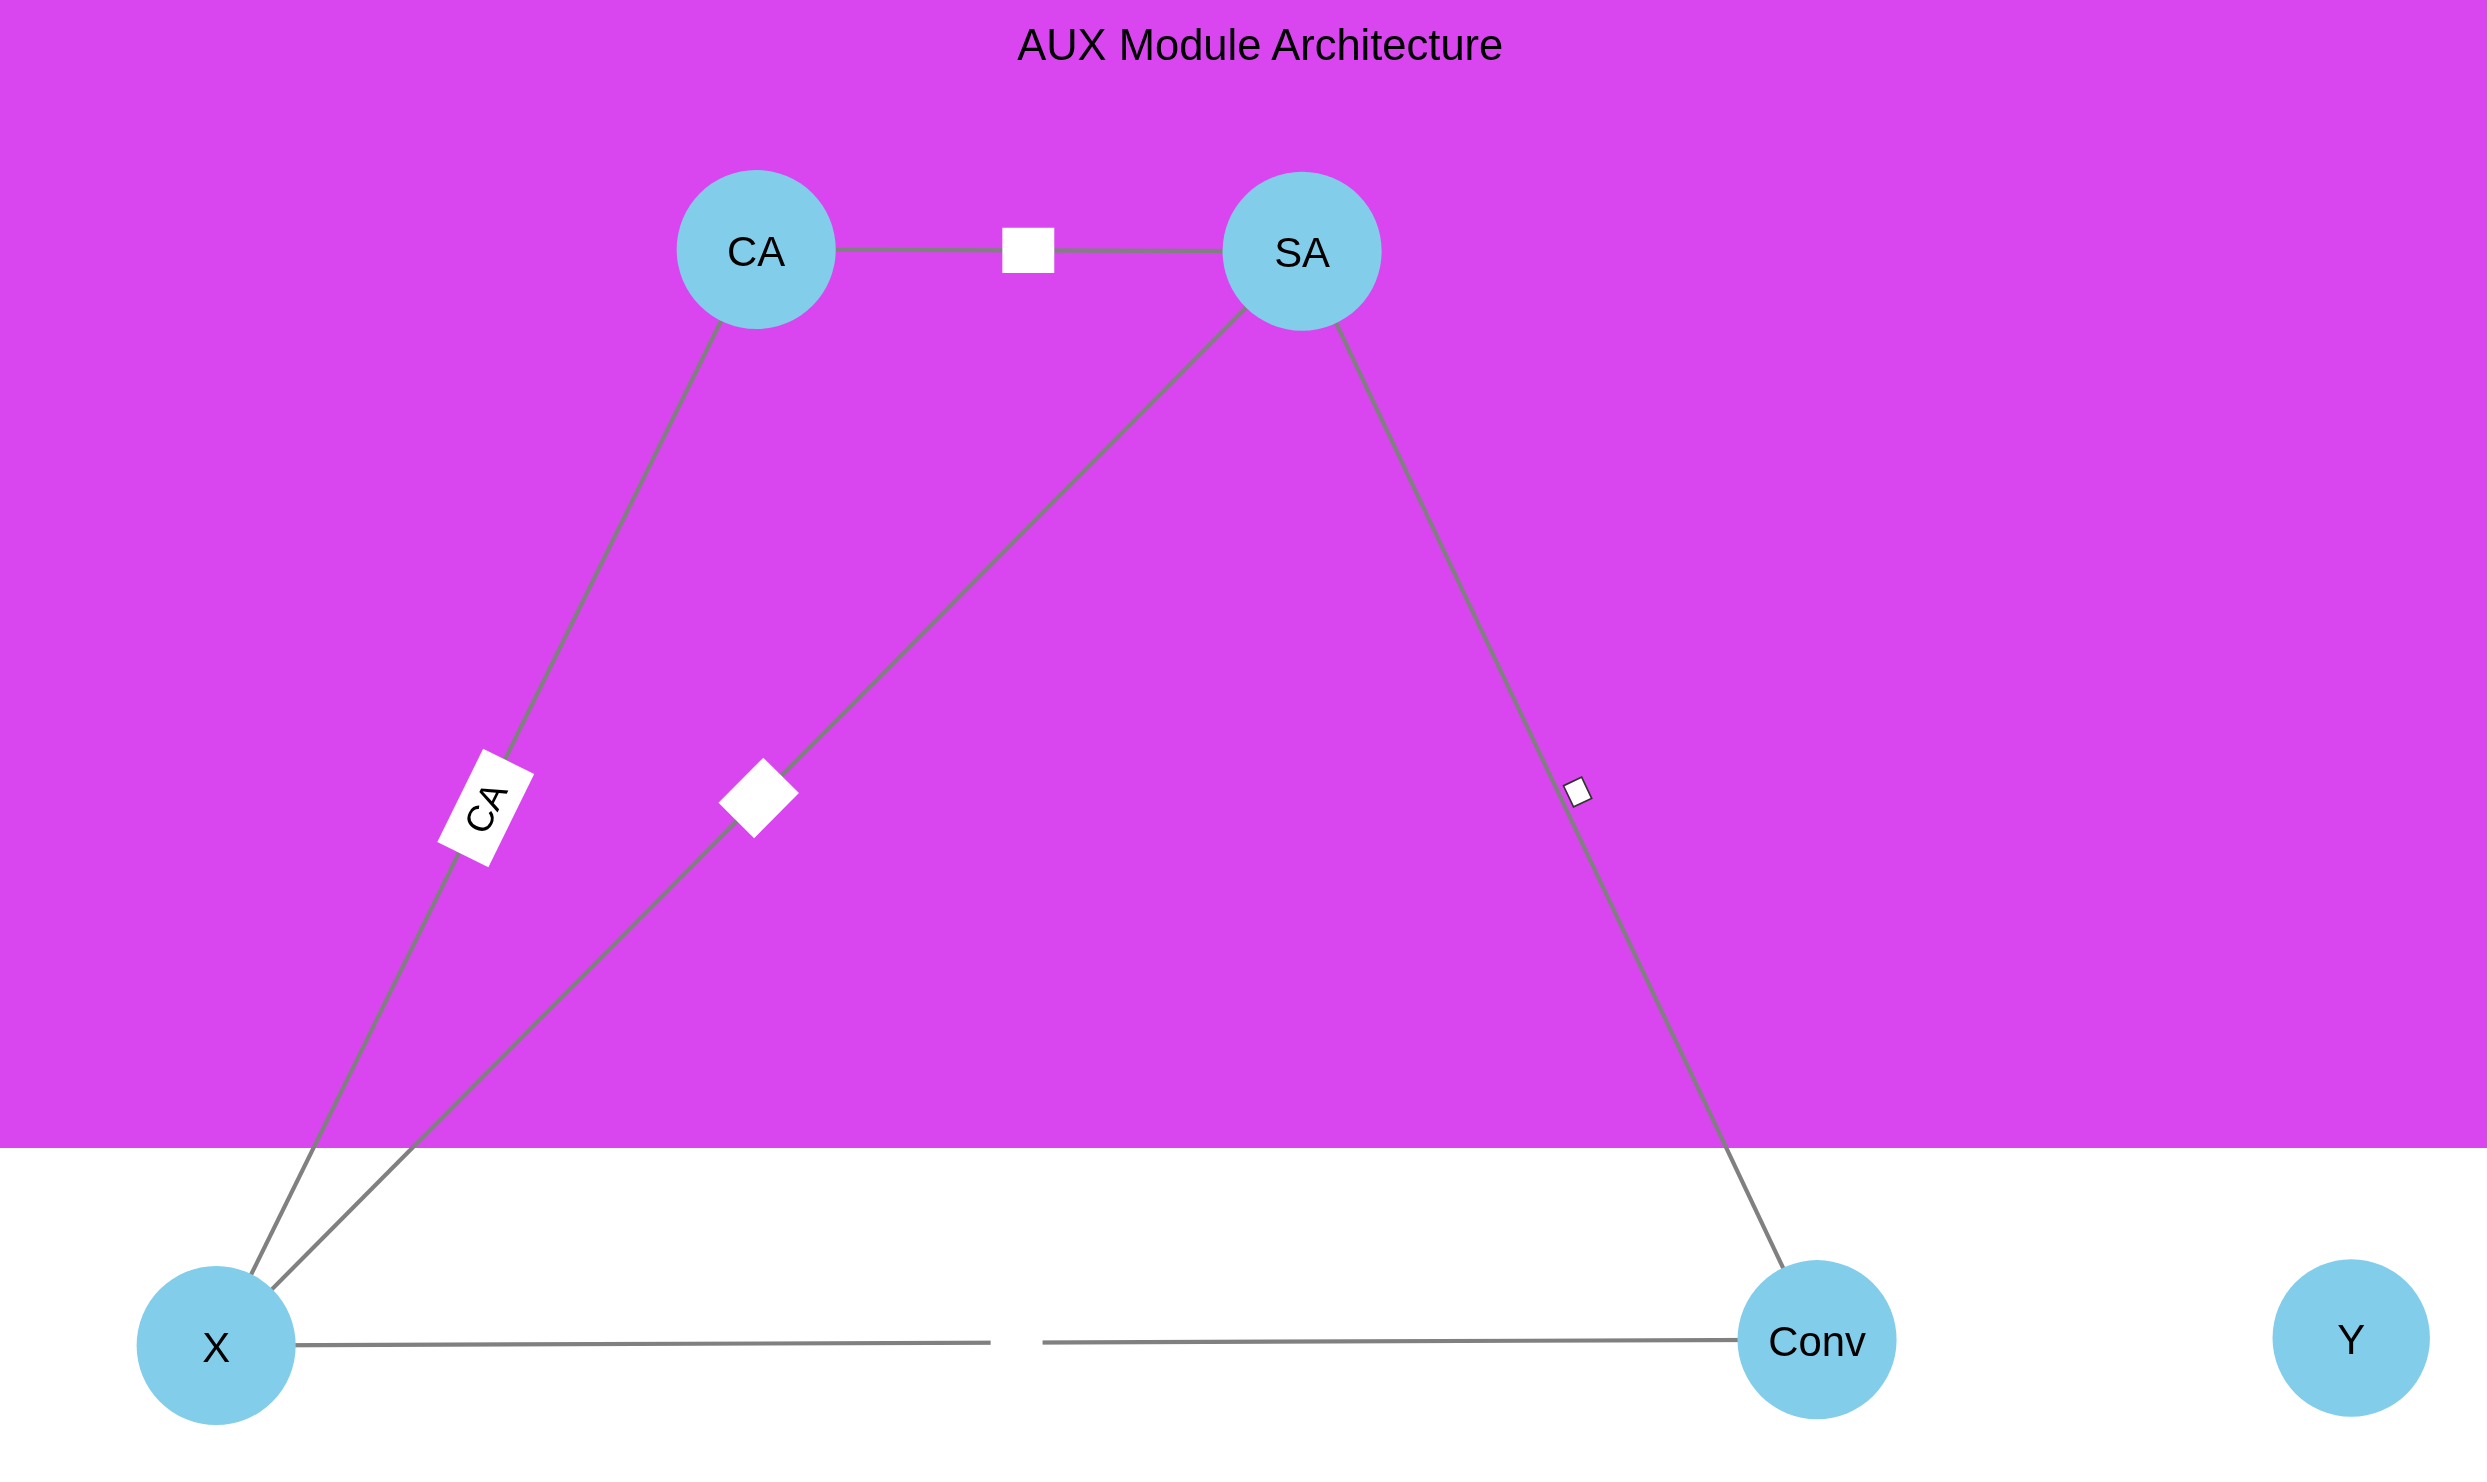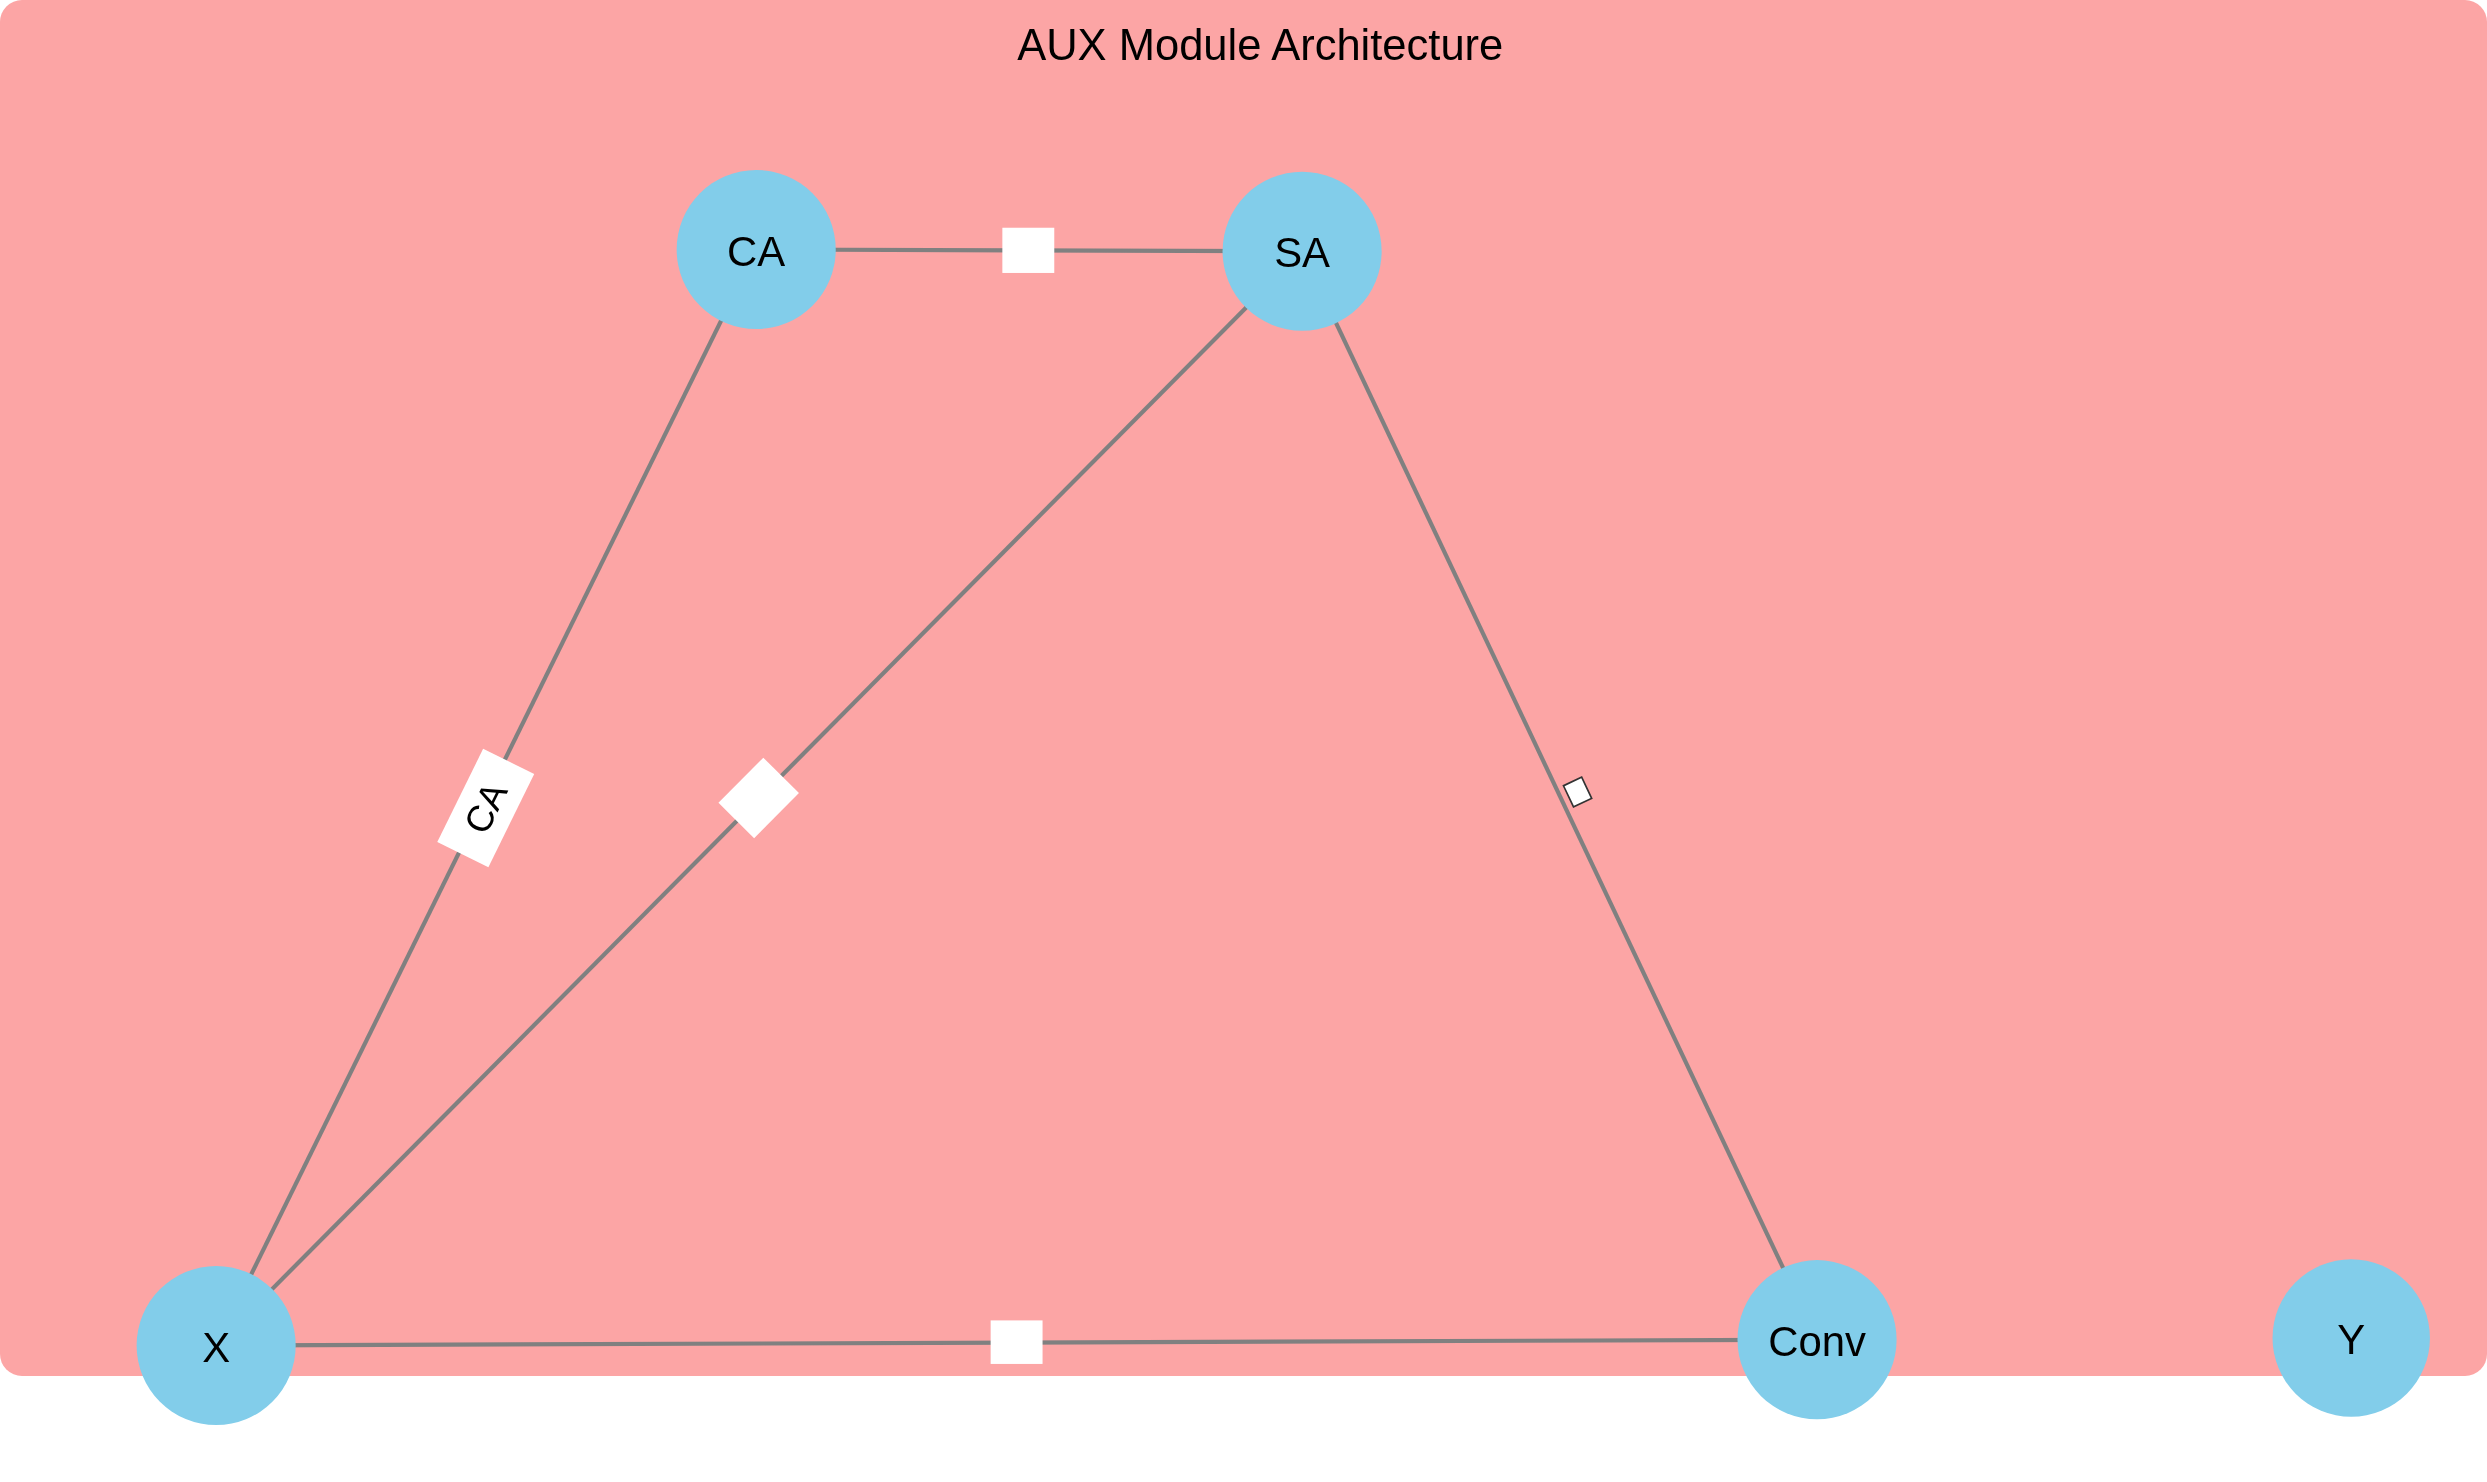--- a/index.html
+++ b/index.html
@@ -9,23 +9,22 @@
   }
   body {
     width: 2487px;
     height: 1482px;
     font-family: "Liberation Sans", sans-serif;
     overflow: hidden;
   }
   #stage {
     position: relative;
     width: 2487px;
-    height: 1376px;
-    background: #fca5a5;
-    border-radius: 22px;
+    height: 1148px;
+    background: #d946ef;
   }
   #graph-svg {
     position: absolute;
     inset: 0;
     width: 2487px;
     height: 1482px;
     display: block;
   }
   .graph-title {
     font-family: "Liberation Sans", sans-serif;

